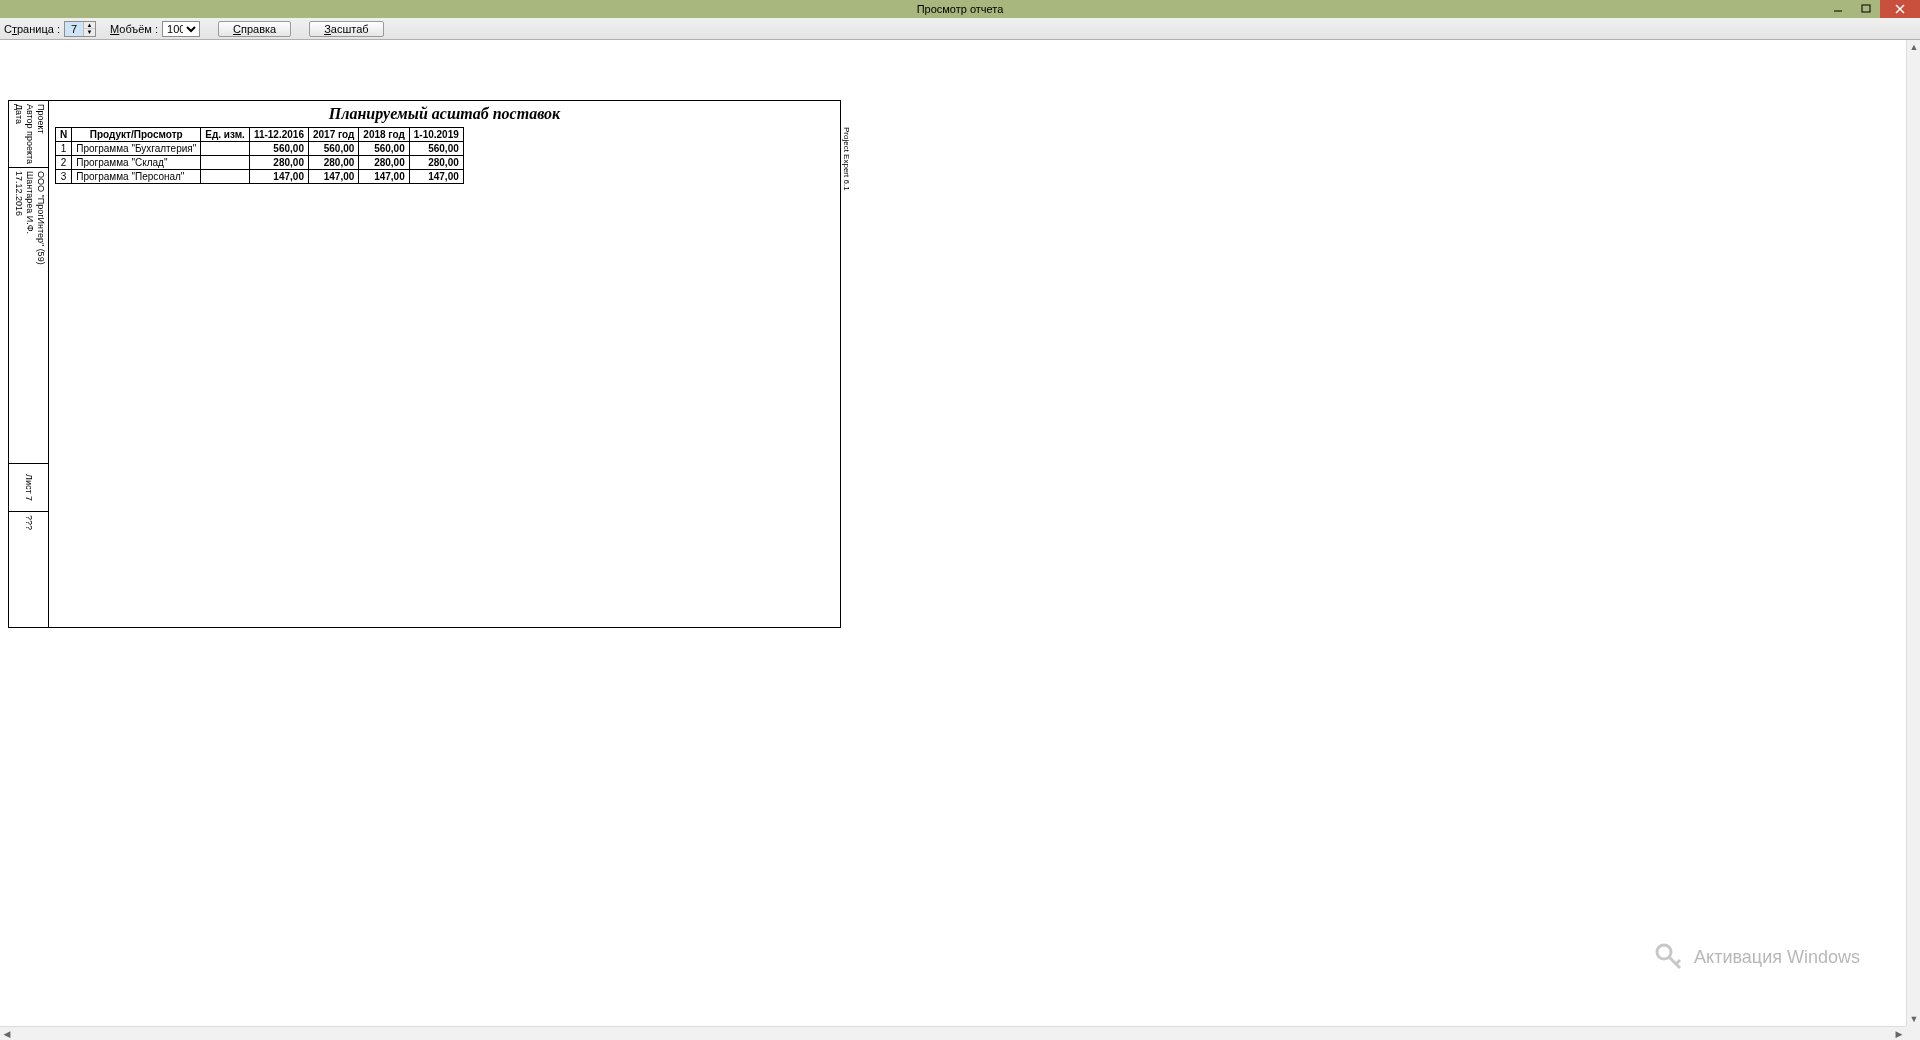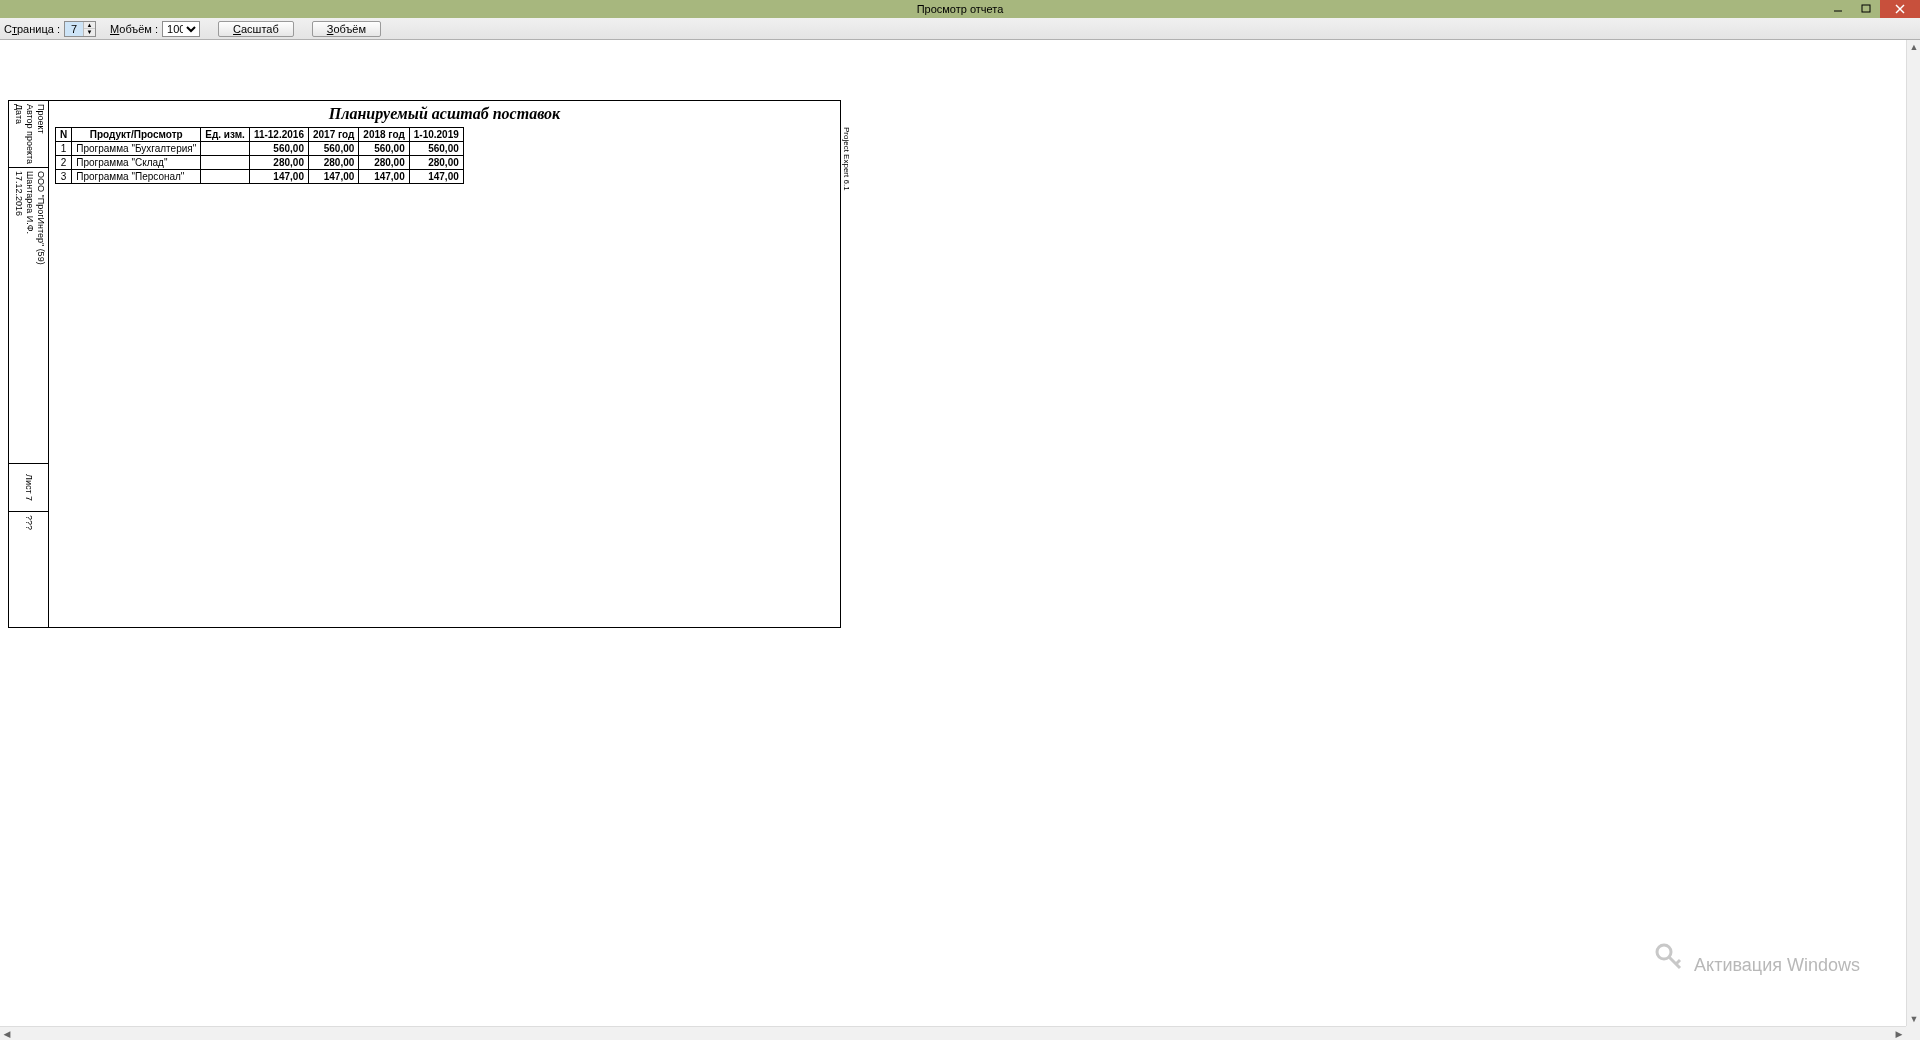--- a/index.html
+++ b/index.html
@@ -265,21 +265,21 @@
   height: 14px;
   background: #f1f1f1;
 }
 
 
 .watermark {
   position: absolute;
   right: 60px;
   bottom: 50px;
   display: flex;
-  align-items: flex-end;
+  align-items: center;
   gap: 10px;
   color: #b8b8b8;
 }
 .wm-icon {
   margin-top: 4px;
 }
 .wm-text .line1 {
   font-size: 18px;
 }
 .wm-text .line2 {
@@ -327,25 +327,25 @@
   <div class="tb-zoom">
     <span class="tb-label">
       <span class="u">М</span><span>объём :</span>
     </span>
     <select>
       <option>100%</option>
     </select>
   </div>
   <div class="tb-button">
     <span class="u">С</span>
-      <span>асштаб</span>
+      <span>правка</span>
   </div>
   <div class="tb-button">
     <span class="u">З</span>
-      <span>объём</span>
+      <span>асштаб</span>
   </div>
 </div>
 
 <div class="content">
 
   <div class="report-page">
     <div class="sidebar">
       <div class="sb-block">
         <span class="vtxt">Дата</span>
         <span class="vtxt">Автор проекта</span>

